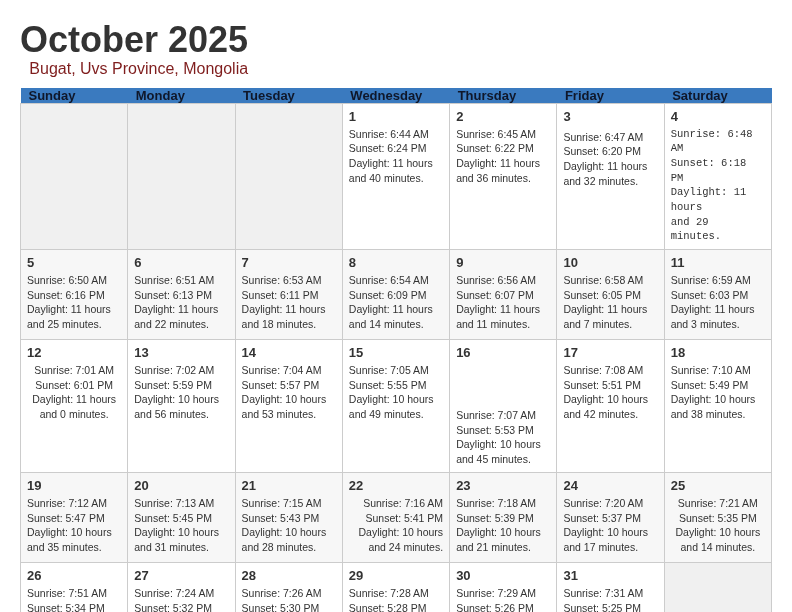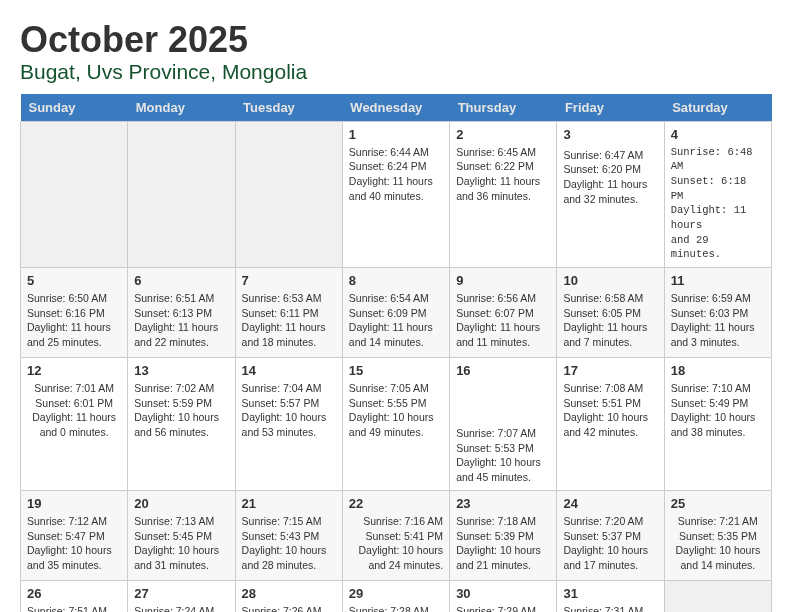--- a/index.html
+++ b/index.html
@@ -19,42 +19,42 @@
     .logo {
       display: flex;
       align-items: center;
       gap: 4px;
     }
     .logo-icon {
       width: 30px;
       height: 30px;
     }
     .title-block {
-      text-align: left;
+      text-align: right;
     }
     .month-title {
       font-size: 36px;
       font-weight: bold;
       color: #333;
       line-height: 1.1;
     }
     .location-title {
-      font-size: 21px;
-      color: #14532d;
+      font-size: 16px;
+      color: #7f1d1d;
     }
     table {
       width: 100%;
       border-collapse: collapse;
       table-layout: fixed;
     }
     th {
       background-color: #3a7abf;
-      color: #e5e5e5;
+      color: #0f172a;
       text-align: left;
-      padding: 6px 8px;
+      padding: 0 8px;
       font-size: 13px;
       font-weight: bold;
     }
     td {
       border: 1px solid #ccc;
       vertical-align: top;
       padding: 5px 6px;
       font-size: 11px;
       color: #333;
       min-height: 80px;

